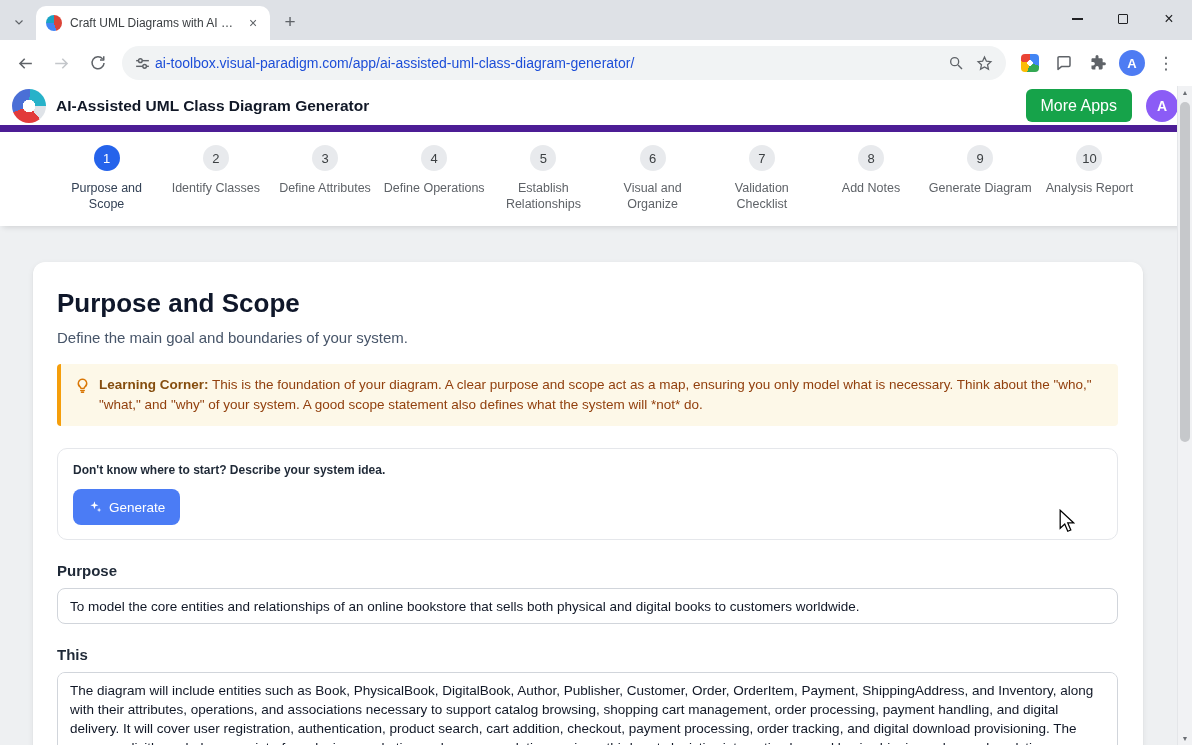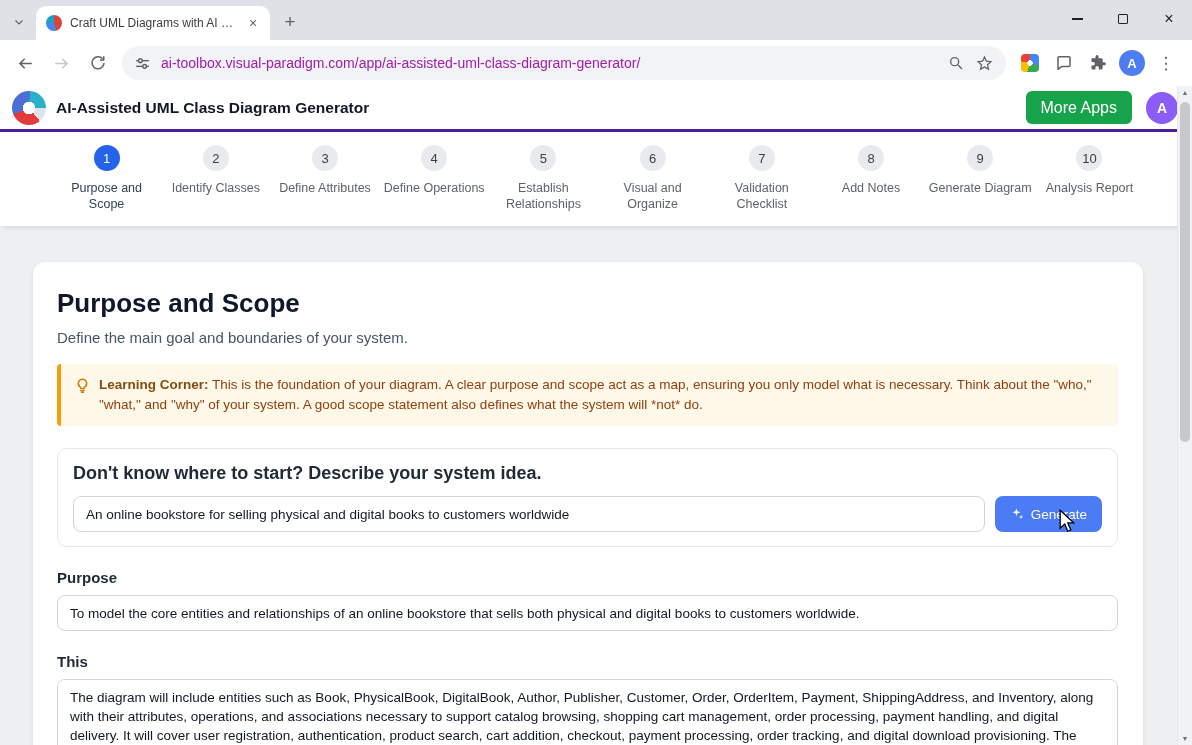--- a/index.html
+++ b/index.html
@@ -18,31 +18,31 @@
   .newtab { width:28px; height:28px; border-radius:50%; margin:0 0 4px 6px; color:#5f6368; font-size:19px; font-weight:400; }
   .win-controls { margin-left:auto; display:flex; align-self:flex-start; }
   .win-btn { width:46px; height:38px; color:#202124; }
   .min-glyph { width:11px; height:1.3px; background:#202124; display:block; }
   .max-glyph { width:10px; height:10px; border:1.2px solid #202124; border-radius:1px; display:block; }
   .close-glyph { font-size:16px; line-height:1; }
 
   .toolbar { height:46px; background:#fff; display:flex; align-items:center; padding:0 10px 0 8px; gap:2px; }
   .nav-btn { width:34px; height:34px; border-radius:50%; color:#5f6368; }
   .omnibox { flex:1; height:34px; background:#f1f3f4; border-radius:17px; display:flex; align-items:center; padding:0 8px 0 12px; margin:0 6px; }
-  .url-text { flex:1; margin-left:10px; font-size:14px; color:#a21caf; white-space:nowrap; overflow:hidden; }
+  .url-text { flex:1; margin-left:4px; font-size:14px; color:#1d4ed8; white-space:nowrap; overflow:hidden; }
   .omni-btn { width:28px; height:28px; border-radius:50%; }
   .toolbar-icon { width:32px; height:32px; border-radius:50%; color:#5f6368; }
   .action-colorful { width:18px; height:18px; border-radius:4px;
       background: radial-gradient(circle at center, #fff 0 22%, transparent 23%),
                   conic-gradient(#4285f4 0 30%, #34a853 30% 55%, #fbbc05 55% 78%, #ea4335 78% 100%); }
   .chrome-avatar { width:26px; height:26px; border-radius:50%; background:#4e7cf3; color:#fff; font-size:13px; font-weight:700; }
   .menu-dots { font-size:17px; color:#5f6368; }
 
   
-  .app-header { height:46px; background:#fff; display:flex; align-items:center; padding:0 14px 0 12px; border-bottom:3px solid #4c1d95; }
+  .app-header { height:46px; background:#fff; display:flex; align-items:center; padding:0 14px 0 12px; border-bottom:7px solid #4c1d95; }
   .vp-logo { width:34px; height:34px; border-radius:50%; margin-right:10px; flex:0 0 auto;
       background: radial-gradient(circle at center, #fff 0 26%, transparent 27%),
                   conic-gradient(from 140deg, #e23b3b 0 30%, #4a6fd6 30% 62%, #27b2c9 62% 86%, #dfe3e8 86% 100%); }
   .app-title { font-size:15.5px; font-weight:700; color:#111827; line-height:1.15; }
   .powered { font-size:11px; color:#6b7280; margin-top:2px; }
   .powered a { color:#6b7280; }
   .more-apps { margin-left:auto; background:#16a34a; color:#fff; border:none; border-radius:6px; height:33px; padding:0 15px; font-size:16px; font-weight:500; font-family:inherit; }
   .app-avatar { width:32px; height:32px; border-radius:50%; background:#8b5cf6; color:#fff; font-size:14px; font-weight:700; margin-left:14px; }
 
   
@@ -60,21 +60,21 @@
           padding:26px 25px 40px 24px; }
   .page-title { font-size:26px; font-weight:700; color:#0f172a; }
   .subtitle { margin-top:10px; font-size:15px; color:#475569; }
 
   .learning { margin-top:18px; background:#fdf8e8; border-left:4px solid #f59e0b; border-radius:4px;
               padding:11px 16px 11px 38px; position:relative; font-size:13.5px; line-height:1.5; color:#92400e; }
   .learning b { color:#854d0e;margin-top:24px; }
   .bulb { position:absolute; left:13px; top:13px; }
 
   .idea-card { margin-top:22px; border:1px solid #e5e7eb; border-radius:10px; padding:14px 15px; }
-  .idea-heading { font-size:18px; font-weight:700; color:#1f2937; }
+  .idea-heading { font-size:12px; font-weight:700; color:#1f2937; }
   .idea-row { display:flex; gap:10px; margin-top:12px; }
   .text-input { height:36px; border:1px solid #d1d5db; border-radius:8px; padding:0 12px; font-size:13.5px; color:#111827; width:100%; background:#fff; font-family:inherit; }
   .idea-input { flex:1; }
   .generate-btn { display:flex; align-items:center; gap:7px; background:#4b7cf5; color:#fff; border:none; border-radius:8px; height:36px; padding:0 15px; font-size:13.5px; font-weight:500; font-family:inherit; flex:0 0 auto; }
 
   .field-label { margin-top:22px; font-size:15px; font-weight:700; color:#1f2937; }
   .field-input { margin-top:9px; }
   .scope-area { display:block; margin-top:9px; width:100%; height:100px; border:1px solid #d1d5db; border-radius:8px;
                 padding:9px 12px; font-size:13.5px; line-height:1.4; color:#111827; font-family:inherit;
                 resize:none; overflow-y:scroll; }
@@ -241,21 +241,20 @@
             <path d="M12 3a6 6 0 0 0-3.4 10.9c.6.5 1 1.2 1.2 2.1h4.4c.2-.9.6-1.6 1.2-2.1A6 6 0 0 0 12 3z"></path>
             <path d="M9.5 19h5M10.5 21.5h3"></path>
           </svg>
       </span>
       <p><b>Learning Corner:</b> <span>This is the foundation of your diagram. A clear purpose and scope act as a map, ensuring you only model what is necessary. Think about the "who," "what," and "why" of your system. A good scope statement also defines what the system will *not* do.</span></p>
     </div>
 
     <div class="idea-card">
       <div class="idea-heading">Don't know where to start? Describe your system idea.</div>
       <div class="idea-row">
-        <input class="text-input idea-input" type="text" value="An online bookstore for selling physical and digital books to customers worldwide" style="">
         <button class="generate-btn">
           <svg width="14" height="14" viewBox="0 0 24 24" fill="#ffffff">
               <path d="M11 2l1.6 5.4L18 9l-5.4 1.6L11 16l-1.6-5.4L4 9l5.4-1.6z"></path>
               <path d="M19 13l.9 3.1L23 17l-3.1.9L19 21l-.9-3.1L15 17l3.1-.9z"></path>
             </svg>
           <span>Generate</span>
         </button>
       </div>
     </div>
 

